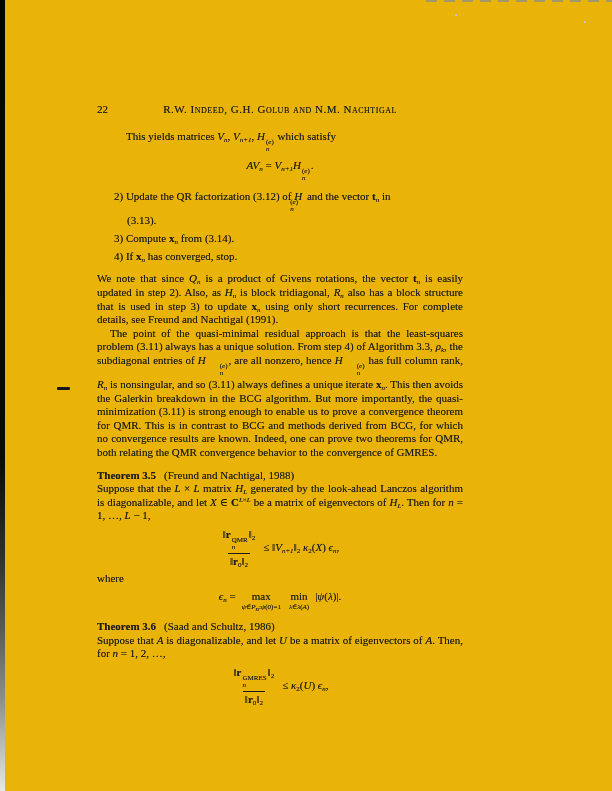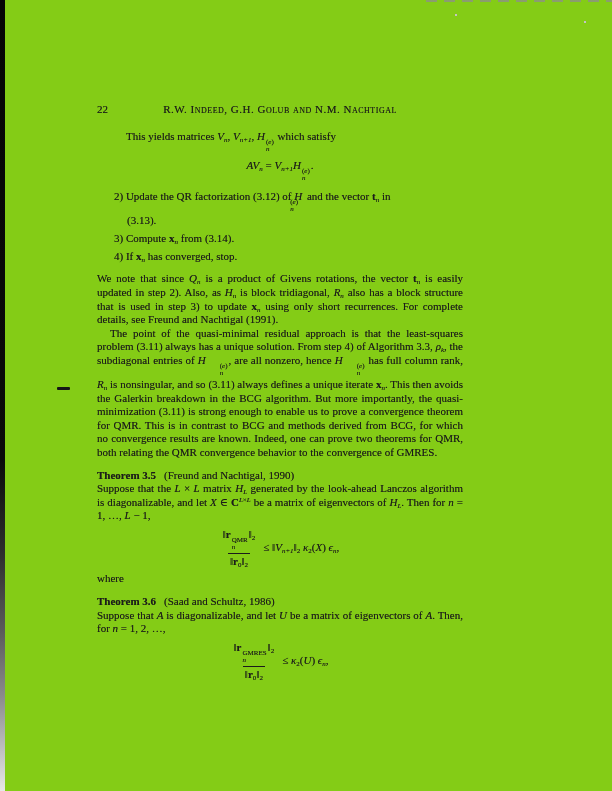--- a/index.html
+++ b/index.html
@@ -1,21 +1,21 @@
 <!DOCTYPE html>
 <html><head>
 <meta charset="utf-8">
 <style>
   html,body { margin:0; padding:0; }
   body {
     width:612px; height:791px; position:relative; overflow:hidden;
     background:#fefefe; color:#1b1b1b;
     font-family:"Liberation Serif","DejaVu Serif",serif;
   }
-  .page { position:absolute; inset:0; background:#84cc16; }
+  .page { position:absolute; inset:0; background:#eab308; }
 
   
   .edge-strip { position:absolute; left:0; top:0; width:5px; height:791px;
     background:linear-gradient(180deg,#050505 0%,#0a0a0a 58%,#2e2e2e 70%,#5c5c5c 80%,#8b8b8b 88%,#b9b9b9 94%,#e7e7e7 100%); }
   .top-dashes { position:absolute; left:426px; top:0; width:186px; height:2px; opacity:.75;
     background:repeating-linear-gradient(90deg,#8d8d8d 0 11px,transparent 11px 18px); }
   .margin-dash { position:absolute; left:57px; top:387px; width:13px; height:3px; background:#161616; border-radius:1px; }
   .speck { position:absolute; width:2px; height:2px; background:#c4c4c4; }
 
   .content {
@@ -111,37 +111,49 @@
     <div class="para para-note">We note that since <i>Q<sub>n</sub></i> is a product of Givens rotations, the vector <b>t</b><sub><i>n</i></sub> is easily updated in step 2). Also, as <i>H<sub>n</sub></i> is block tridiagonal, <i>R<sub>n</sub></i> also has a block structure that is used in step 3) to update <b>x</b><sub><i>n</i></sub> using only short recurrences. For complete details, see Freund and Nachtigal (1991).</div>
     <div class="para para-point">The point of the quasi-minimal residual approach is that the least-squares problem (3.11) always has a unique solution. From step 4) of Algorithm 3.3, <i>ρ<sub>k</sub></i>, the subdiagonal entries of <i>H</i><span class="ss">
           <span>(<i>e</i>)</span>
           <span><i>n</i></span>
         </span>, are all nonzero, hence <i>H</i><span class="ss">
           <span>(<i>e</i>)</span>
           <span><i>n</i></span>
         </span> has full column rank, <i>R<sub>n</sub></i> is nonsingular, and so (3.11) always defines a unique iterate <b>x</b><sub><i>n</i></sub>. This then avoids the Galerkin breakdown in the BCG algorithm. But more importantly, the quasi-minimization (3.11) is strong enough to enable us to prove a convergence theorem for QMR. This is in contrast to BCG and methods derived from BCG, for which no convergence results are known. Indeed, one can prove two theorems for QMR, both relating the QMR convergence behavior to the convergence of GMRES.</div>
 
     <div class="thm-head">
-      <span class="thm-title">Theorem 3.5</span><span class="thm-attr">(Freund and Nachtigal, 1990)</span>
+      <span class="thm-title">Theorem 3.5</span><span class="thm-attr">(Freund and Nachtigal, 1988)</span>
     </div>
     <div class="thm-body">Suppose that the <i>L</i> × <i>L</i> matrix <i>H<sub>L</sub></i> generated by the look-ahead Lanczos algorithm is diagonalizable, and let <i>X</i> ∈ <b>C</b><sup><i>L</i>×<i>L</i></sup> be a matrix of eigenvectors of <i>H<sub>L</sub></i>. Then for <i>n</i> = 1, …, <i>L</i> − 1,</div>
 
     <div class="eq-frac-row">
       <span class="frac">
         <span class="num">‖<b>r</b><span class="ss">
               <span>QMR</span>
               <span><i>n</i></span>
             </span>‖<sub>2</sub></span>
         <span class="den">‖<b>r</b><sub>0</sub>‖<sub>2</sub></span>
       </span>
       <span>≤ ‖<i>V<sub>n+1</sub></i>‖<sub>2</sub> <i>κ</i><sub>2</sub>(<i>X</i>) <i>ϵ<sub>n</sub></i>,</span>
     </div>
 
     <div class="where">where</div>
 
+    <div class="eq-op-row">
+      <span><i>ϵ<sub>n</sub></i> =</span>
+      <span class="op">
+        <span class="opname">max</span>
+        <span class="oplim"><i>ψ</i>∈<i>P<sub>n</sub></i>:<i>ψ</i>(0)=1</span>
+      </span>
+      <span class="op">
+        <span class="opname">min</span>
+        <span class="oplim"><i>λ</i>∈<i>λ</i>(<i>A</i>)</span>
+      </span>
+      <span>|<i>ψ</i>(<i>λ</i>)|.</span>
+    </div>
 
 
     <div class="thm-head">
       <span class="thm-title">Theorem 3.6</span><span class="thm-attr">(Saad and Schultz, 1986)</span>
     </div>
     <div class="thm-body">Suppose that <i>A</i> is diagonalizable, and let <i>U</i> be a matrix of eigenvectors of <i>A</i>. Then, for <i>n</i> = 1, 2, …,</div>
 
     <div class="eq-frac-row">
       <span class="frac">
         <span class="num">‖<b>r</b><span class="ss">

